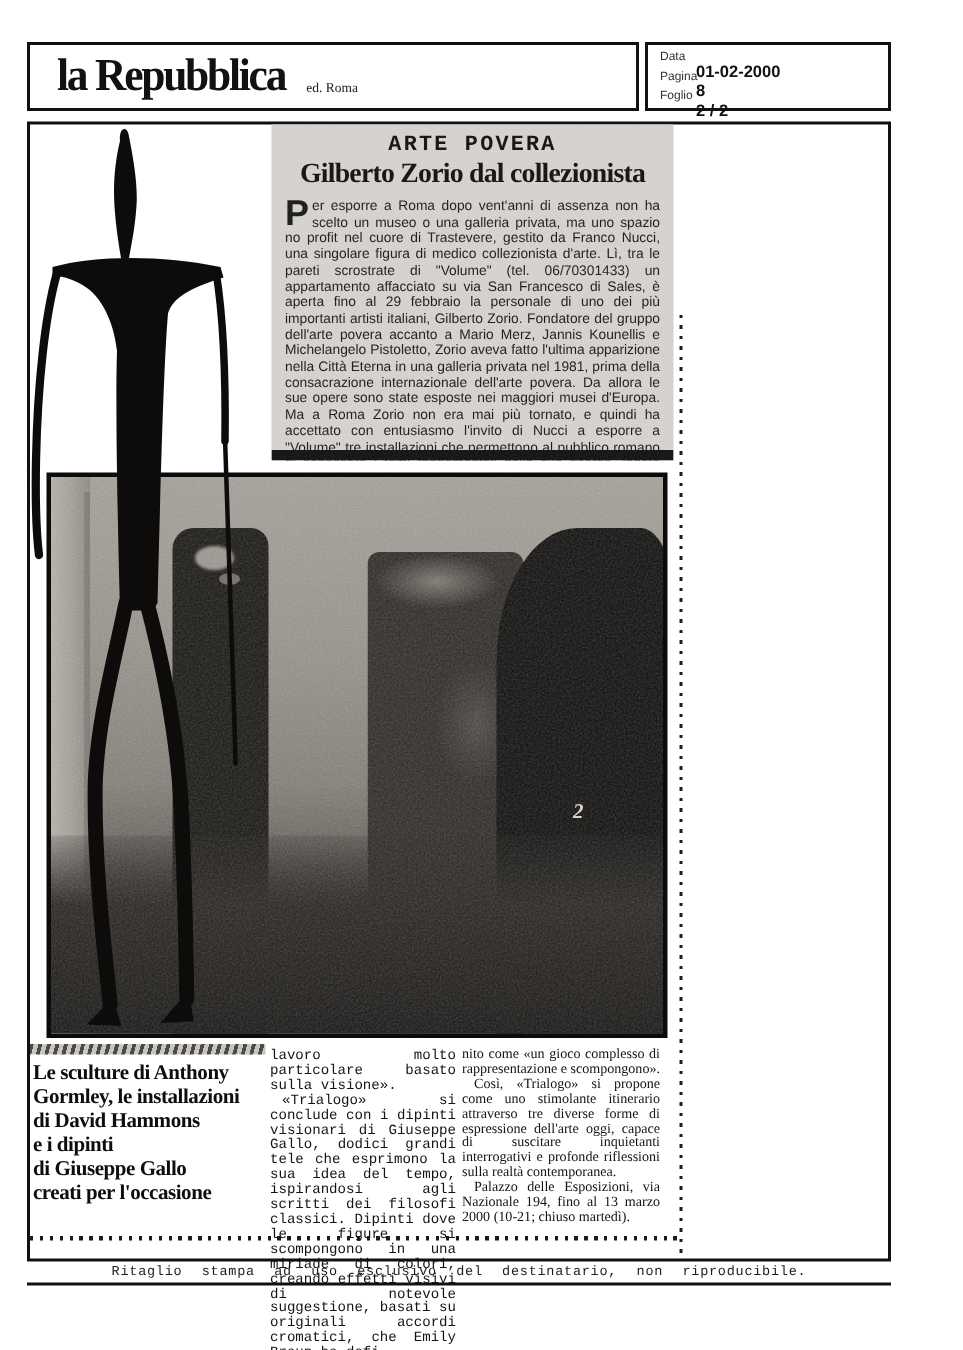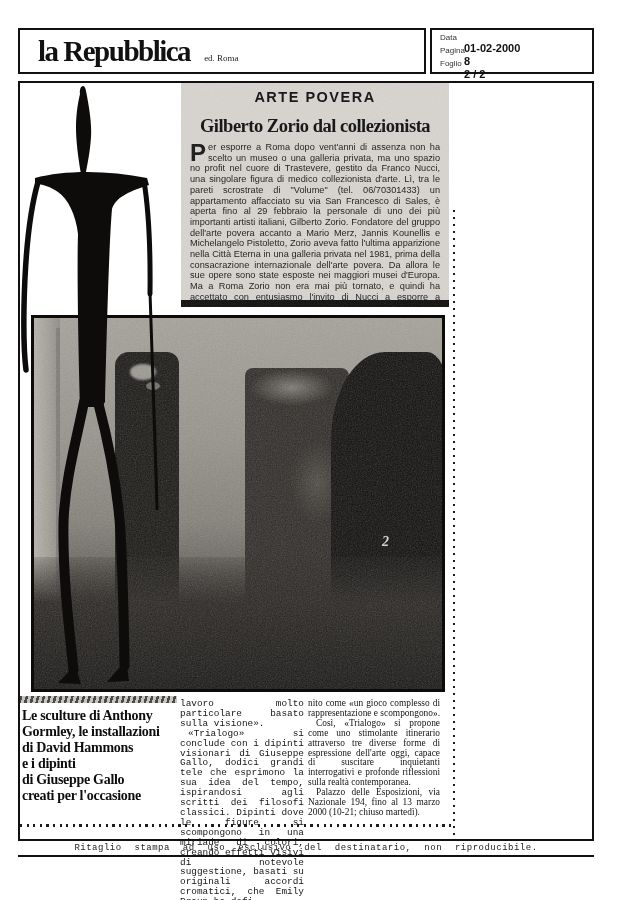--- a/index.html
+++ b/index.html
@@ -19,24 +19,24 @@
   .meta-row{display:flex;align-items:baseline;height:13px;flex-direction:column;}
   .meta-label{font-family:"Liberation Sans",sans-serif;font-size:8px;color:#333;width:44px;}
   .meta-value{font-family:"Liberation Sans",sans-serif;font-size:11px;font-weight:bold;color:#111;padding-left:24px;}
 
   
   .main-box{left:18px;top:81px;width:576px;height:760px;border:2px solid #111;box-sizing:border-box;}
 
   
   .clipping{left:181px;top:83px;width:268px;height:224px;background:#d8d5d0;
     box-sizing:border-box;padding:6px 9px 0 9px;overflow:hidden;}
-  .kicker{font-family:Liberation Sans, sans-serif;font-weight:bold;font-size:14.5px;
+  .kicker{font-family:Liberation Mono, monospace;font-weight:bold;font-size:14.5px;
     letter-spacing:1.5px;text-align:center;color:#0d0d0d;}
   .headline{font-family:"Liberation Serif",serif;font-weight:bold;font-size:18.5px;
-    letter-spacing:-0.5px;text-align:center;margin-top:11px;color:#0d0d0d;}
+    letter-spacing:-0.5px;text-align:center;margin-top:1px;color:#0d0d0d;}
   .clip-body{font-family:"Liberation Sans",sans-serif;font-size:9.2px;line-height:10.7px;
     text-align:justify;margin-top:5px;color:#161616;}
   .dropcap{float:left;font-family:"Liberation Sans",sans-serif;font-weight:bold;
     font-size:24px;line-height:20px;padding:1px 2px 0 0;}
   .clip-bar{position:absolute;left:0;bottom:0;width:100%;height:7px;background:#0d0d0c;}
   .grain-cover{position:absolute;left:0;top:0;width:100%;height:100%;pointer-events:none;}
 
   
   .photo{left:31px;top:315px;width:414px;height:377px;border:3px solid #0c0b0a;
     box-sizing:border-box;overflow:hidden;

